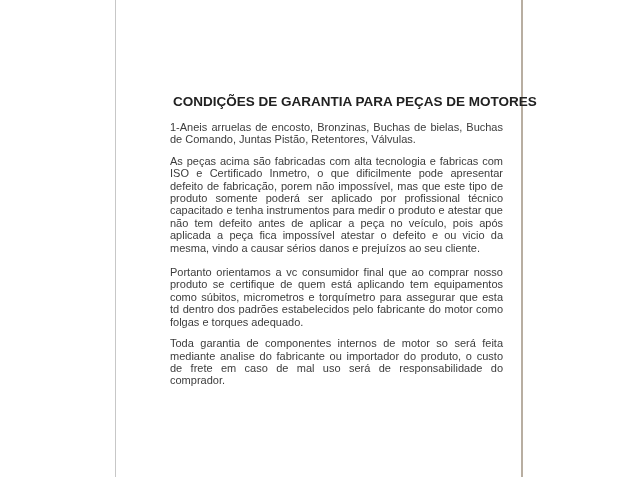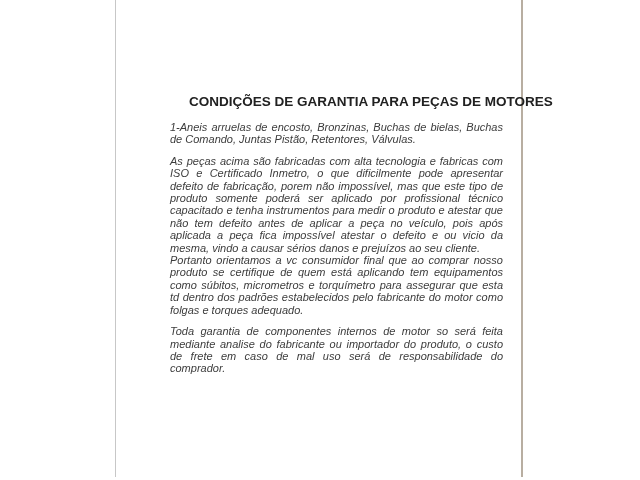--- a/index.html
+++ b/index.html
@@ -34,30 +34,29 @@
     color: #3c3c3c;
     font-size: 11px;
     line-height: 12.4px;
   }
   .doc-title {
     font-size: 13.5px;
     line-height: 14px;
     font-weight: bold;
     color: #212121;
     padding-left: 3px;
-    margin: 0 0 12px 16px;
+    margin: 0 0 12px 0;
     white-space: nowrap;
     text-align: center;
   }
   .content p {
     margin: 0 0 9px 0;
     text-align: justify;
-    font-style: italic;
   }
-  .content p.no-gap { margin-bottom: 0; }
+  .content p.no-gap { margin-bottom: 12px; }
   .sub-heading {
     font-weight: bold;
     color: #2b2b2b;
     margin: 0;
     text-align: left;
   }
 </style>
 </head>
 <body>
 

